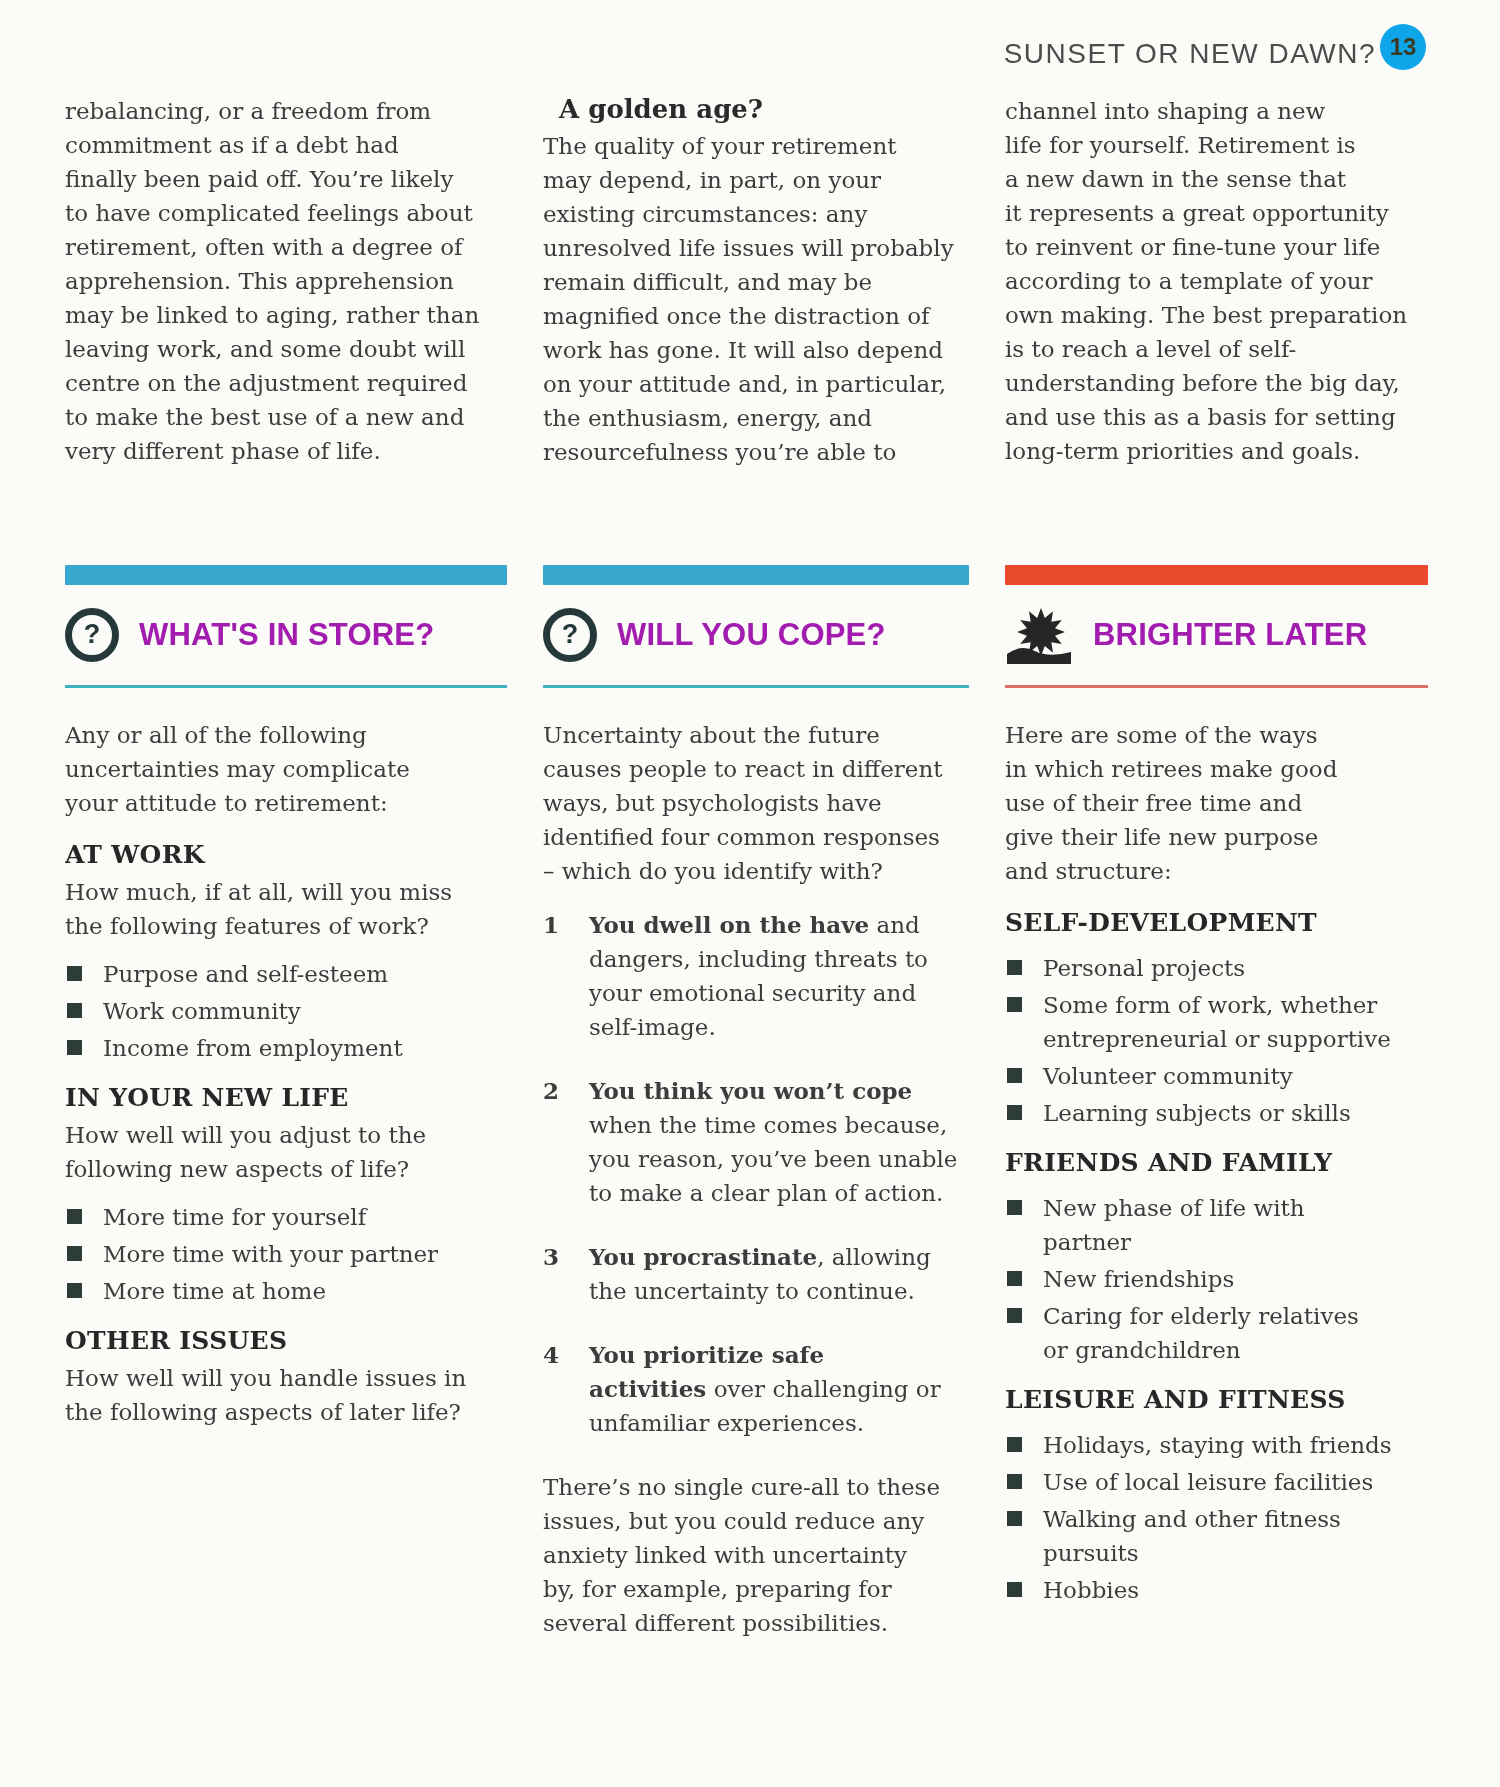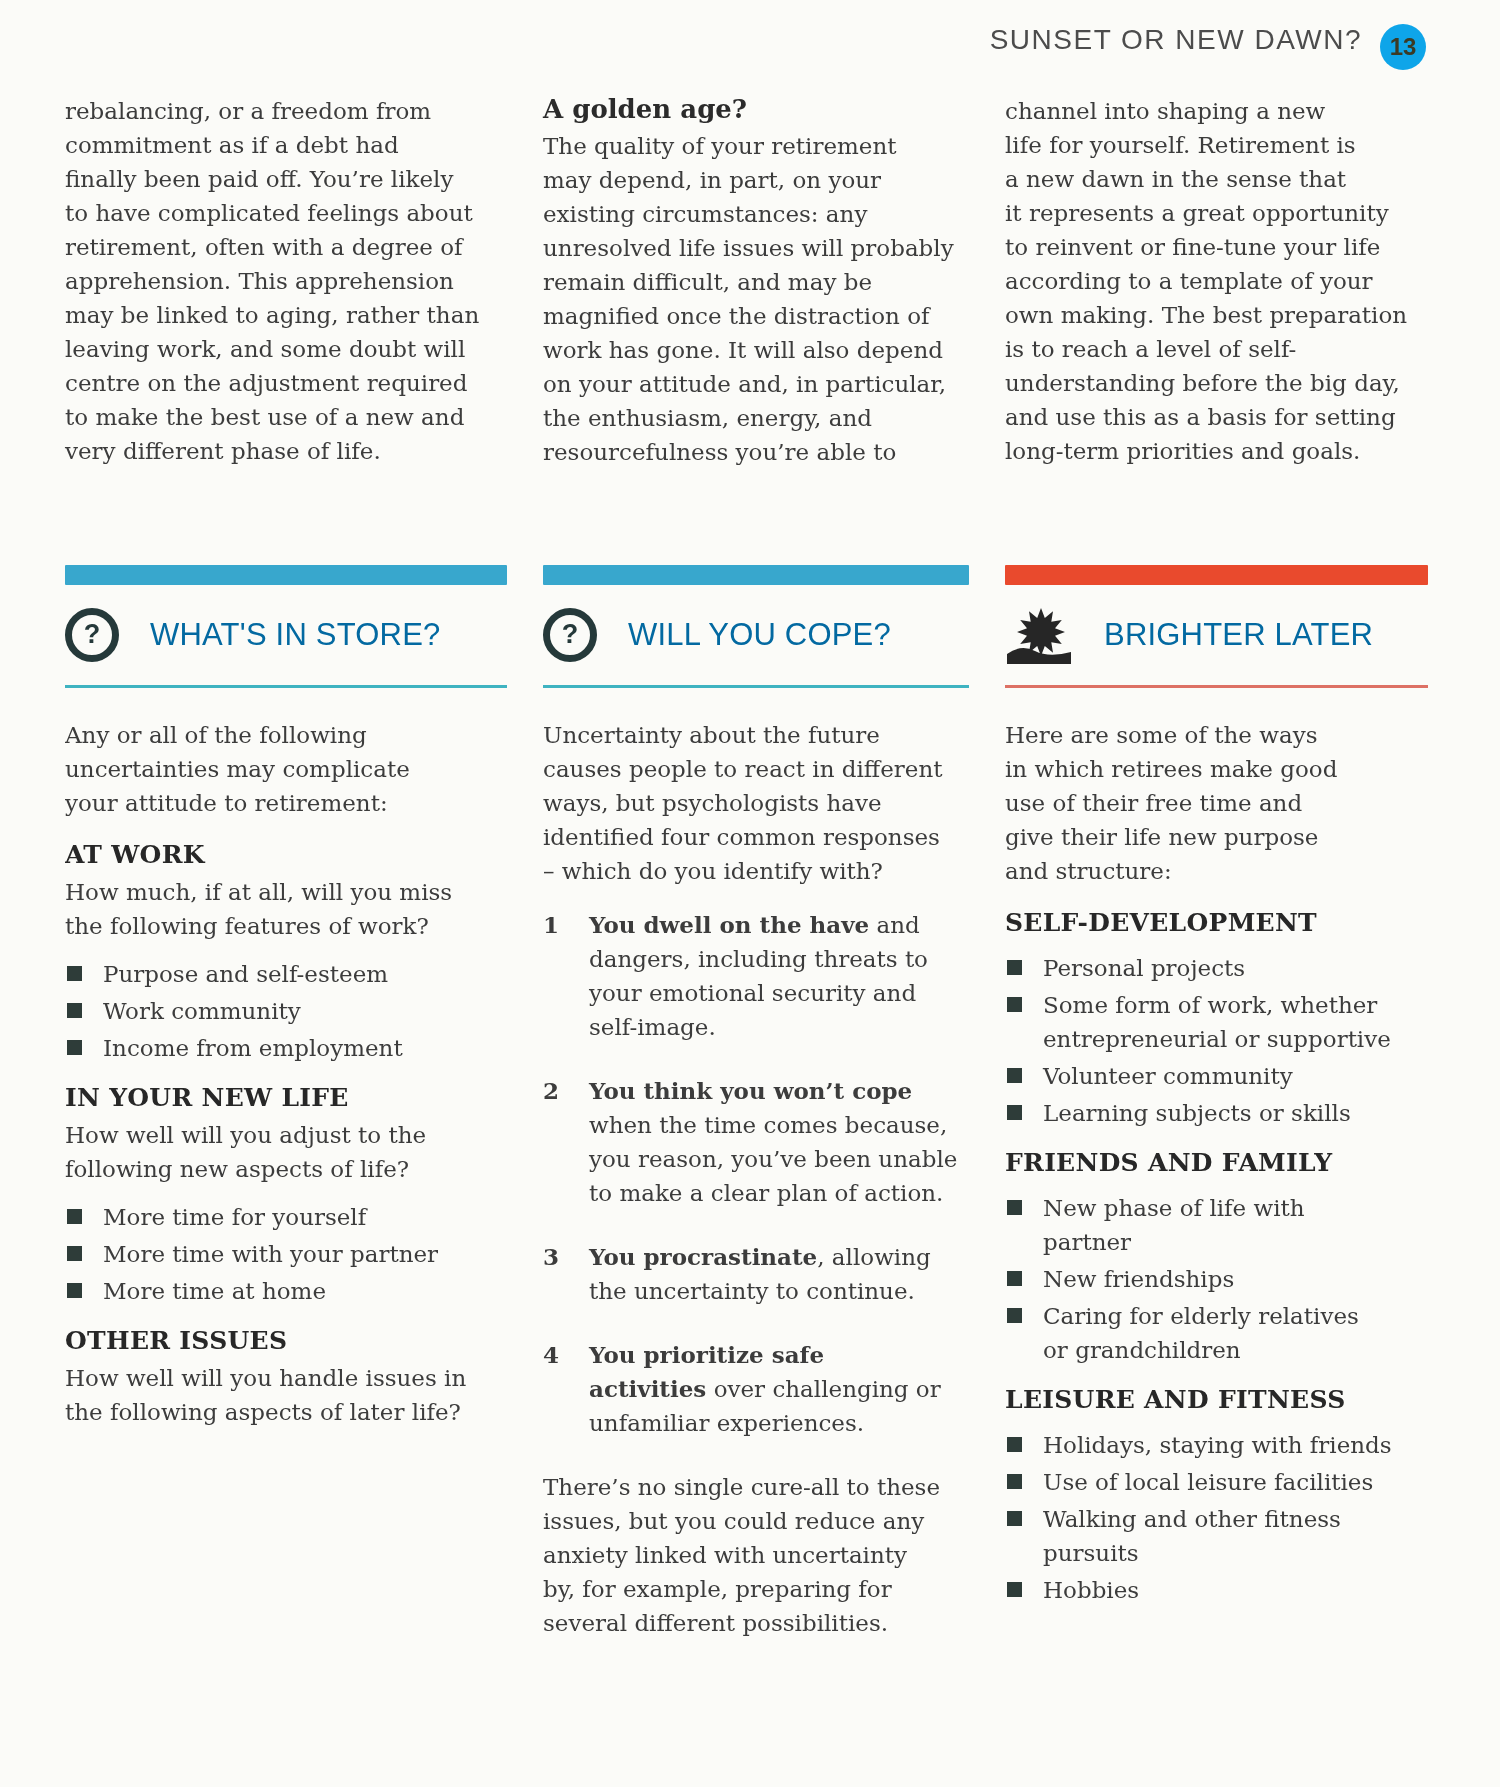--- a/index.html
+++ b/index.html
@@ -1,33 +1,33 @@
 <!DOCTYPE html>
 <html><head>
 <meta charset="utf-8">
 <style>
   html,body{margin:0;padding:0}
   body{
     width:1500px;height:1787px;position:relative;overflow:hidden;
     background:#fbfbf8;
     font-family:"DejaVu Serif",serif;color:#3c3c3c;
   }
-  .page-header{position:absolute;top:24px;right:74px;display:flex;align-items:flex-start;gap:18px}
+  .page-header{position:absolute;top:24px;right:74px;display:flex;align-items:flex-end;gap:4px}
   .header-title{font-family:"Liberation Sans",sans-serif;font-size:28px;letter-spacing:1.5px;color:#4c4c4c;white-space:nowrap}
   .badge{width:46px;height:46px;border-radius:50%;display:flex;align-items:center;justify-content:center;
     font-family:"Liberation Sans",sans-serif;font-weight:bold;font-size:24px;color:#3b3a24}
   .grid{position:absolute;top:90px;left:65px;display:grid;grid-template-columns:442px 426px 423px;column-gap:36px}
   .col{display:flex;flex-direction:column}
   .top-para{height:475px;box-sizing:border-box;padding-top:4px}
   .body{font-size:23px;line-height:34px;margin:0}
   .pre{white-space:pre-line}
-  .art-head{font-size:26px;font-weight:bold;color:#2b2b2b;margin:0 0 5px 0}
+  .art-head{font-size:26px;font-weight:bold;color:#2b2b2b;margin:0 0 5px 16px}
   .bar{height:20px;background:var(--bar);border-radius:1px}
   .sec-head{height:100px;display:flex;align-items:center;gap:16px}
-  .sec-title{font-family:"Liberation Sans",sans-serif;font-size:31px;font-weight:normal;color:#0369a1;margin:15px;letter-spacing:0.2px;white-space:nowrap}
+  .sec-title{font-family:"Liberation Sans",sans-serif;font-size:31px;font-weight:bold;color:#a21caf;margin:4px;letter-spacing:0.2px;white-space:nowrap}
   .rule{height:3px;background:var(--rule)}
   .sec-body{height:1118px;box-sizing:border-box;padding-top:30px;overflow:hidden}
   .intro{margin-bottom:20px}
   .outro{margin-top:2px}
   .sub{font-size:25px;font-weight:bold;color:#272727;margin:18px 0 6px 0;letter-spacing:0.3px}
   ul.blist{list-style:none;margin:14px 0 8px 0;padding:0}
   .blist li{position:relative;padding-left:38px;margin-bottom:3px}
   .blist li::before{content:"";position:absolute;left:2px;top:9px;width:15px;height:15px;background:var(--bullet)}
   .nitem{position:relative;padding-left:46px;margin-bottom:30px}
   .nnum{position:absolute;left:0;top:0;font-weight:bold;font-size:23px;line-height:34px}

